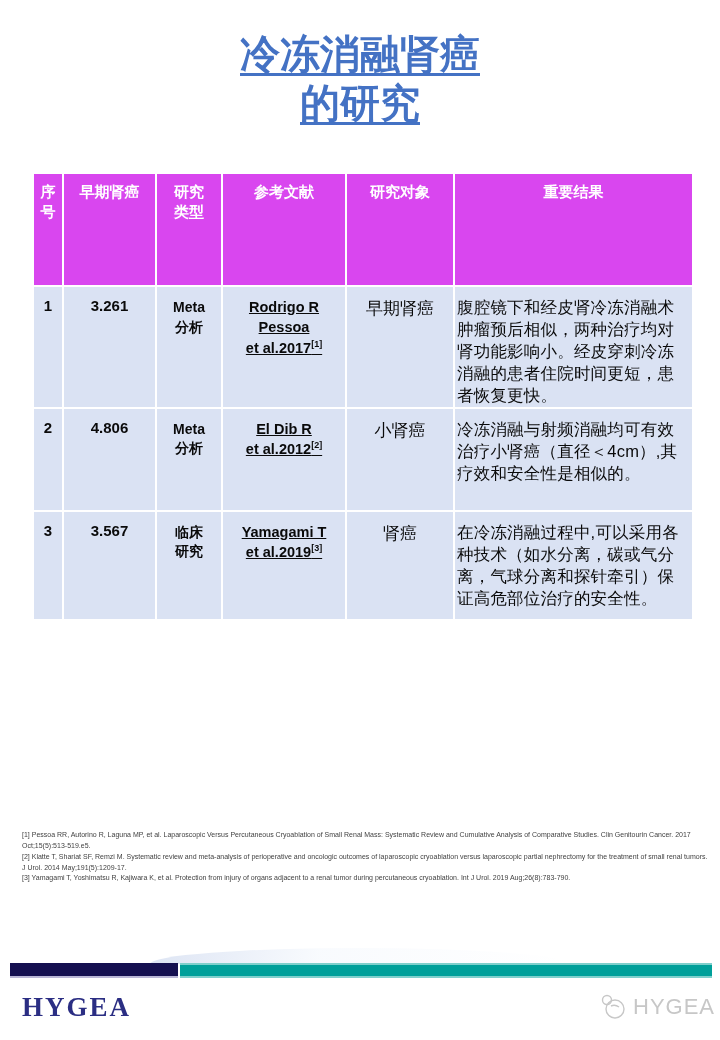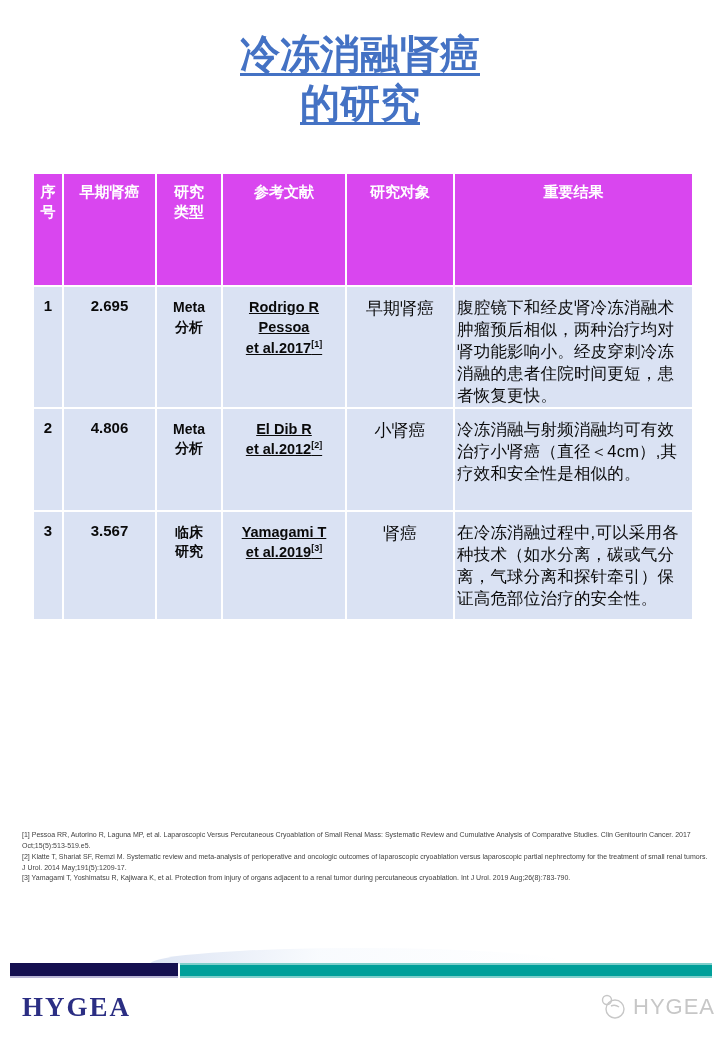--- a/index.html
+++ b/index.html
@@ -138,21 +138,21 @@
         <th>早期肾癌</th>
         <th class="hdr-type">研究类型</th>
         <th>参考文献</th>
         <th>研究对象</th>
         <th>重要结果</th>
       </tr>
     </thead>
     <tbody>
       <tr class="r1">
         <td class="no">1</td>
-        <td class="impact">2.695</td>
+        <td class="impact">3.261</td>
         <td class="type"><span class="val cn">Meta
 分析</span></td>
         <td class="ref"><span class="val">Rodrigo R
 Pessoa
 et al.2017</span><sup>[1]</sup></td>
         <td class="subject">早期肾癌</td>
         <td class="result">腹腔镜下和经皮肾冷冻消融术肿瘤预后相似，两种治疗均对肾功能影响小。经皮穿刺冷冻消融的患者住院时间更短，患者恢复更快。</td>
       </tr>
       <tr class="r2">
         <td class="no">2</td>

